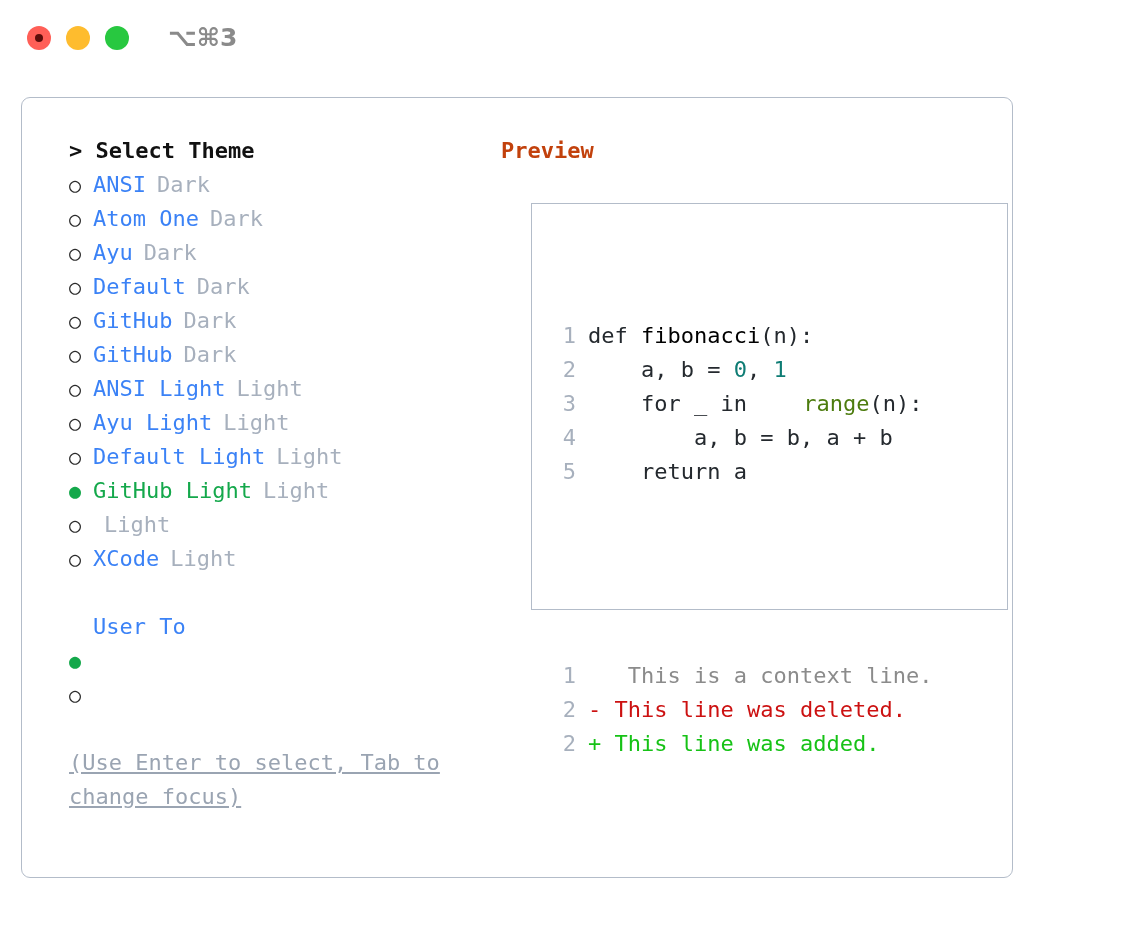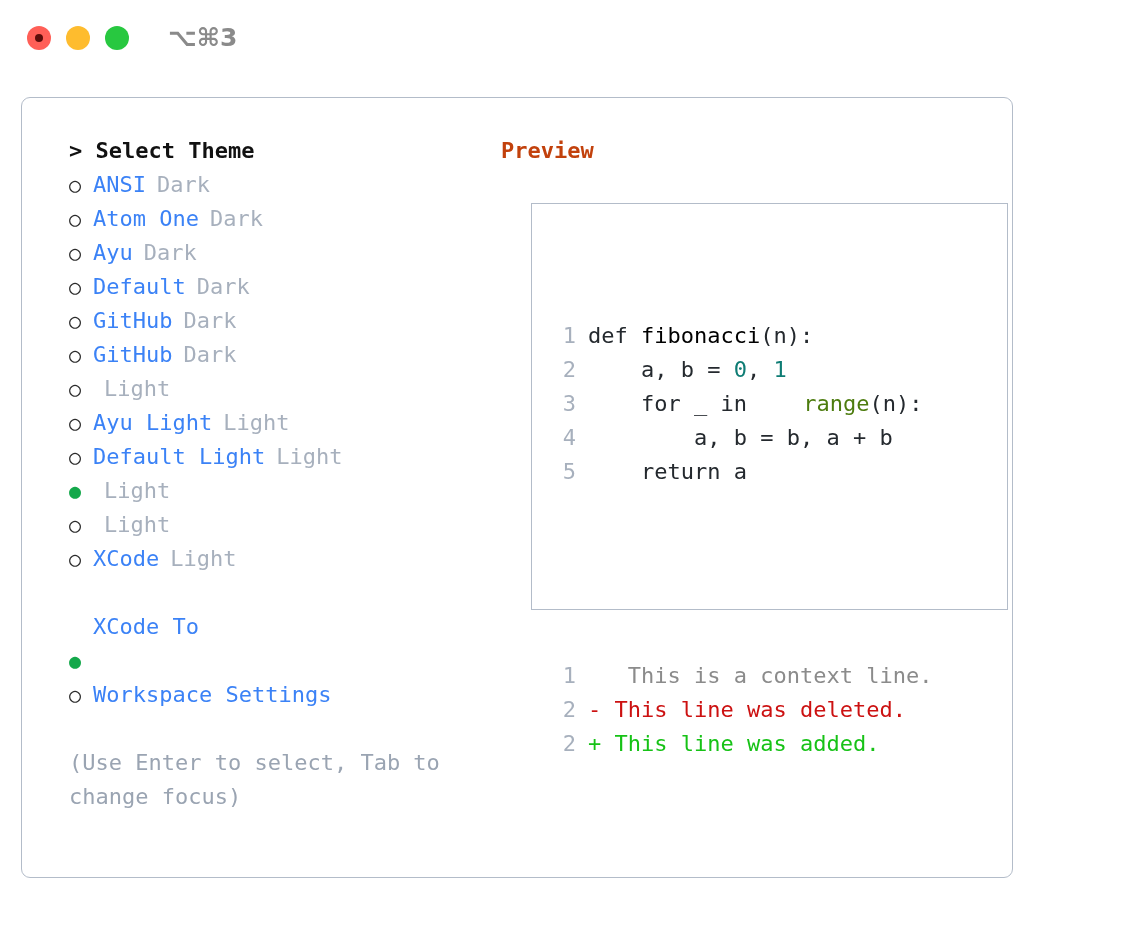--- a/index.html
+++ b/index.html
@@ -124,20 +124,21 @@
     margin-left: 11px;
   }
   .spacer-md { height: 34px; }
 
   .hint {
     font-size: 22px;
     line-height: 34px;
     color: #9aa4b2;
     width: 410px;
     white-space: pre-wrap;
+    text-decoration: underline;
   }
 
   
   .preview-title {
     font-size: 22px;
     line-height: 34px;
     font-weight: 700;
     color: #c2410c;
     white-space: pre;
   }
@@ -197,38 +198,38 @@
 
       <div class="section-title">&gt; Select Theme</div>
 
       <div id="theme-list">
           <div class="opt-row"><span class="marker">○</span><span class="opt-label">ANSI</span><span class="badge">Dark</span></div>
           <div class="opt-row"><span class="marker">○</span><span class="opt-label">Atom One</span><span class="badge">Dark</span></div>
           <div class="opt-row"><span class="marker">○</span><span class="opt-label">Ayu</span><span class="badge">Dark</span></div>
           <div class="opt-row"><span class="marker">○</span><span class="opt-label">Default</span><span class="badge">Dark</span></div>
           <div class="opt-row"><span class="marker">○</span><span class="opt-label">GitHub</span><span class="badge">Dark</span></div>
           <div class="opt-row"><span class="marker">○</span><span class="opt-label">GitHub</span><span class="badge">Dark</span></div>
-          <div class="opt-row"><span class="marker">○</span><span class="badge">Light</span></div>
+          <div class="opt-row"><span class="marker">○</span><span class="opt-label">ANSI Light</span><span class="badge">Light</span></div>
           <div class="opt-row"><span class="marker">○</span><span class="opt-label">Ayu Light</span><span class="badge">Light</span></div>
           <div class="opt-row"><span class="marker">○</span><span class="opt-label">Default Light</span><span class="badge">Light</span></div>
-          <div class="opt-row selected"><span class="marker sel">●</span><span class="badge">Light</span></div>
+          <div class="opt-row selected"><span class="marker sel">●</span><span class="opt-label">GitHub Light</span><span class="badge">Light</span></div>
           <div class="opt-row"><span class="marker">○</span><span class="badge">Light</span></div>
           <div class="opt-row"><span class="marker">○</span><span class="opt-label">XCode</span><span class="badge">Light</span></div>
         </div>
 
       <div class="spacer-md"></div>
 
       <div class="opt-row">
         <span class="marker blank">○</span>
-        <span class="opt-label">XCode To</span>
+        <span class="opt-label">User To</span>
       </div>
 
       <div id="apply-list">
           <div class="opt-row selected"><span class="marker sel">●</span></div>
-          <div class="opt-row"><span class="marker">○</span><span class="opt-label">Workspace Settings</span></div>
+          <div class="opt-row"><span class="marker">○</span></div>
         </div>
 
       <div class="spacer-md"></div>
 
       <div class="hint">(Use Enter to select, Tab to
 change focus)</div>
     </div>
 
     <div class="right-col">
       <div class="preview-title">Preview</div>

